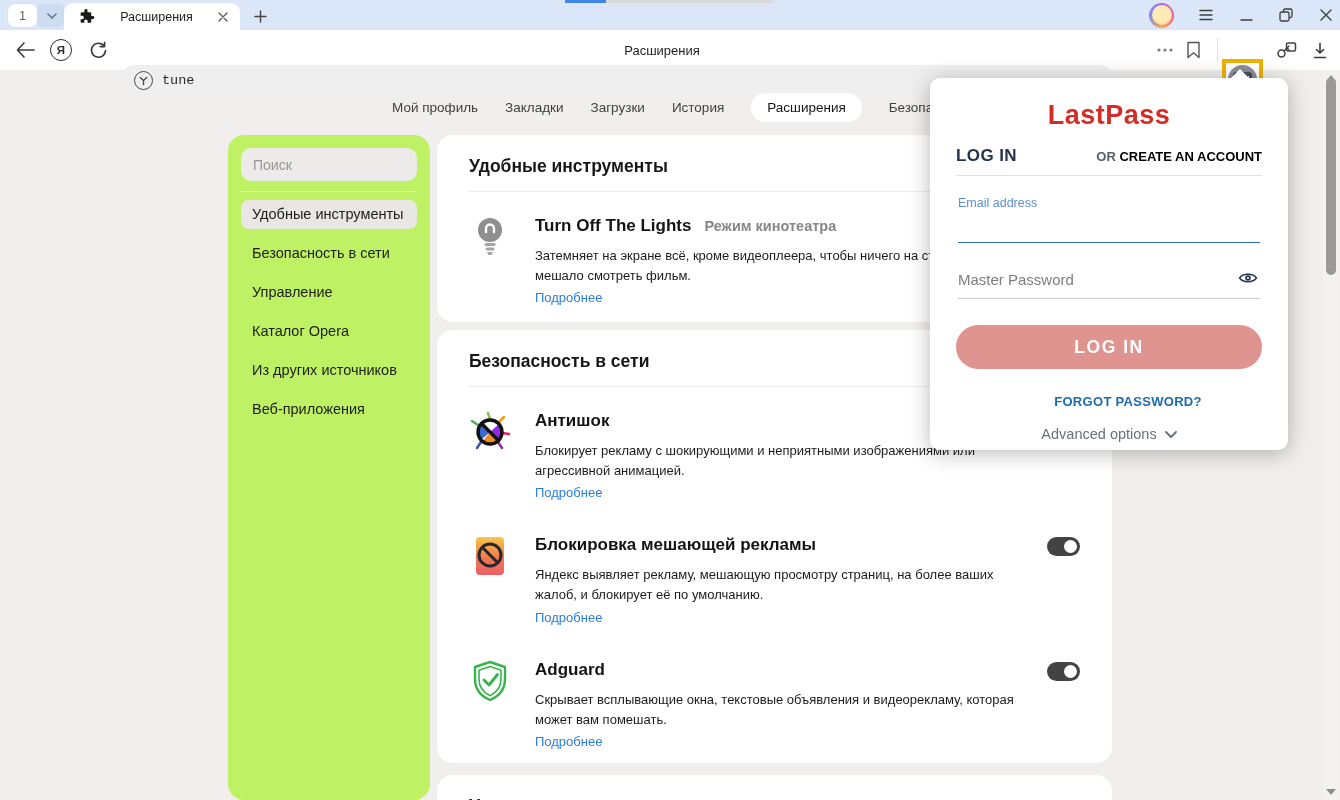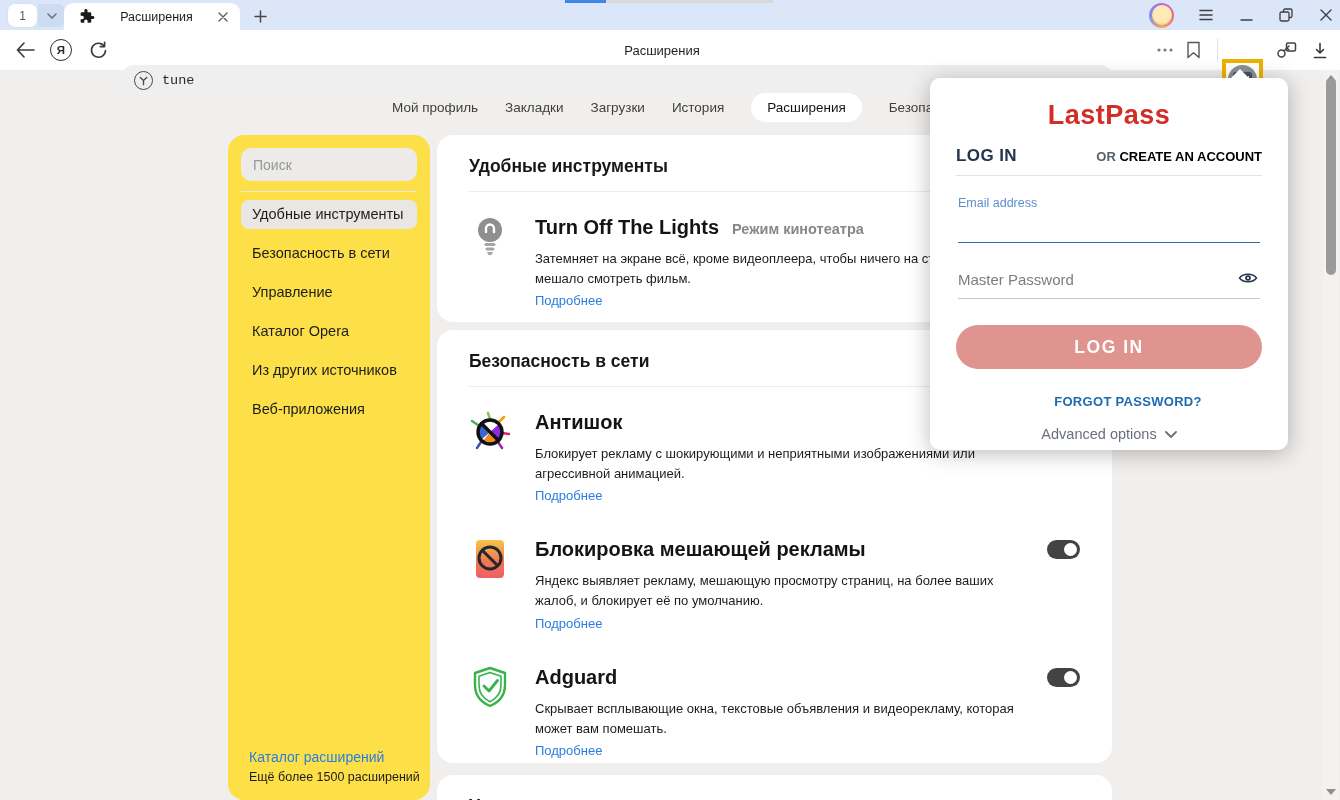--- a/index.html
+++ b/index.html
@@ -43,21 +43,21 @@
   .lp-square .lp-cursor { width:1.5px; height:8px; background:#fff; border-radius:0; }
   .protect-btn { left:1272px; width:28px; }
   .download-btn { left:1306px; width:28px; }
 
   
   .page-tabs { position:absolute; left:392px; top:92px; display:flex; align-items:center; gap:27px; height:30px; }
   .ptab { font-size:13.5px; color:#3f3f3f; white-space:nowrap; }
   .ptab.active { background:#fff; color:#141414; border-radius:16px; padding:7px 16px; }
 
   
-  .sidebar-card { position:absolute; left:228px; top:135px; width:202px; height:665px; background:#fde047; border-radius:16px; }
+  .sidebar-card { position:absolute; left:228px; top:135px; width:202px; height:665px; background:#bef264; border-radius:16px; }
   .search-box { margin:13px 13px 0; height:33px; background:#ecebe9; border-radius:10px; display:flex; align-items:center; }
   .search-box input { width:100%; border:none; outline:none; background:transparent; font-size:14px; color:#222; padding:0 12px; font-family:inherit; }
   .search-box input::placeholder { color:#979797; }
   .side-divider { margin:10px 13px 8px; border-top:1px solid #e8e8e8; }
   .side-nav { padding:0 13px; }
   .side-item { padding:5px 11px; font-size:14.5px; color:#1d1d1d; line-height:19px; border-radius:8px; margin-bottom:10px; white-space:nowrap; }
   .side-item.selected { background:#e9e7e4; }
   .side-bottom { position:absolute; left:13px; bottom:16px; padding:0 8px; }
   .catalog-link { font-size:14px; color:#2b7de0; margin-bottom:5px; }
   .catalog-note { font-size:12.5px; color:#1d1d1d; }
@@ -67,21 +67,21 @@
   .card1 { top:135px; height:187px; }
   .card2 { top:330px; height:433px; }
   .card3 { top:775px; height:40px; }
   .sec-header { padding:21px 32px 0; font-size:17.5px; font-weight:bold; color:#171717; }
   .sec-divider { margin:14px 32px 0; border-top:1px solid #ececec; }
   .ext-item { display:flex; padding:24px 32px 0; gap:24px; }
   .ext-item + .ext-item { padding-top:34px; }
   .ext-icon { width:42px; flex:none; display:flex; justify-content:center; align-items:flex-start; }
   .ext-body { flex:1; }
   .ext-title-row { display:flex; align-items:baseline; gap:13px; }
-  .ext-title { font-size:20px; font-weight:bold; color:#141414; }
+  .ext-title { font-size:17px; font-weight:bold; color:#141414; }
   .ext-subtitle { font-size:14.5px; color:#878787;font-weight:bold; }
   .ext-desc { margin-top:10px; font-size:13px; line-height:1.55; color:#1c1c1c; max-width:505px; }
   .ext-more { margin-top:4px; font-size:13px; color:#2b7de0; display:inline-block; }
   .toggle { margin-left:auto; flex:none; width:33px; height:19px; background:#434343; border-radius:10px; position:relative; margin-top:2px; }
   .toggle .knob { position:absolute; right:3px; top:3px; width:13px; height:13px; border-radius:50%; background:#fff; }
 
   
   .scrollbar { position:absolute; right:1px; top:70px; bottom:0; width:16px; background:#f3f2f0; }
   .sb-arrow { position:absolute; left:2px; width:12px; height:8px; display:flex; align-items:center; justify-content:center; }
   .sb-up { top:4px; } .sb-down { bottom:4px; }
@@ -246,24 +246,20 @@
     </div>
     <div class="side-divider"></div>
     <div class="side-nav">
       <div class="side-item selected">Удобные инструменты</div>
       <div class="side-item">Безопасность в сети</div>
       <div class="side-item">Управление</div>
       <div class="side-item">Каталог Opera</div>
       <div class="side-item">Из других источников</div>
       <div class="side-item">Веб-приложения</div>
     </div>
-    <div class="side-bottom">
-      <div class="catalog-link">Каталог расширений</div>
-      <div class="catalog-note">Ещё более 1500 расширений</div>
-    </div>
   </div>
 
   <div class="card card1">
     <div class="sec-header">Удобные инструменты</div>
     <div class="sec-divider"></div>
     <div class="ext-item">
       <div class="ext-icon">
         <svg width="34" height="42" viewBox="0 0 34 42">
             <circle cx="17" cy="14" r="12" fill="#8f8f8f"></circle>
             <path d="M13 16 v-3.5 a4 4 0 0 1 8 0 V16" fill="none" stroke="#fff" stroke-width="2.4" stroke-linecap="round"></path>

